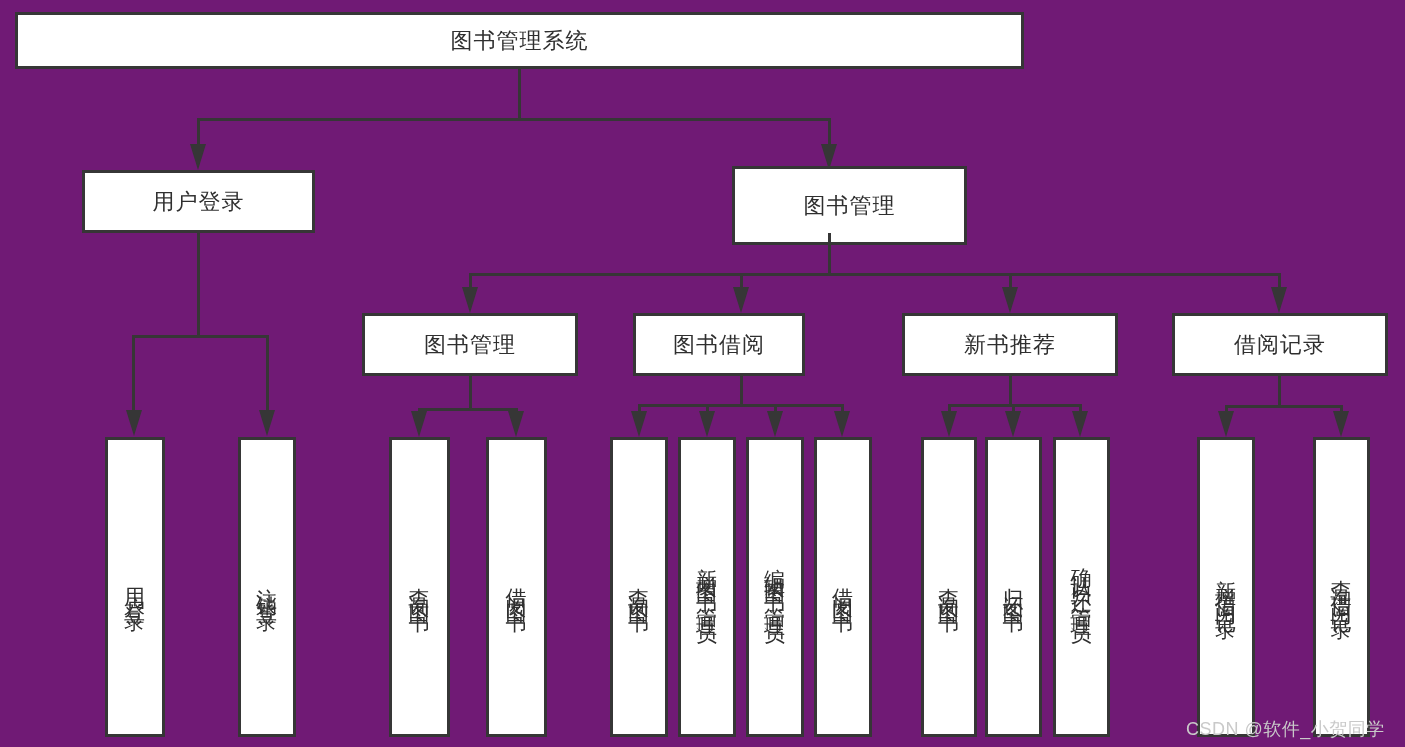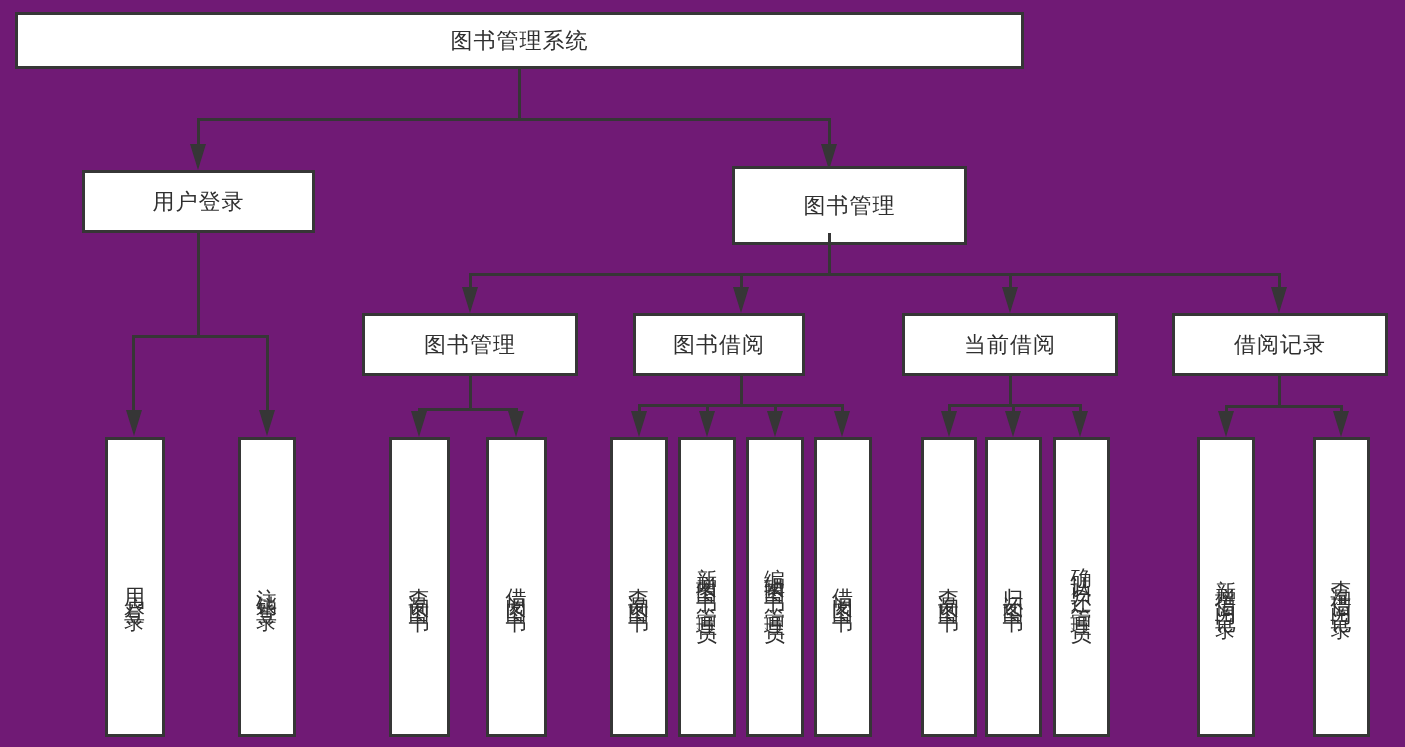--- a/index.html
+++ b/index.html
@@ -69,21 +69,21 @@
   <div class="vline" style="left:1278px;top:273px;height:16px;"></div>
   <div class="arrow" style="left:1271px;top:287px;"></div>
 
   <div class="box" style="left:362px;top:313px;width:216px;height:63px;">
     <span>图书管理</span>
   </div>
   <div class="box" style="left:633px;top:313px;width:172px;height:63px;">
     <span>图书借阅</span>
   </div>
   <div class="box" style="left:902px;top:313px;width:216px;height:63px;">
-    <span>当前借阅</span>
+    <span>新书推荐</span>
   </div>
   <div class="box" style="left:1172px;top:313px;width:216px;height:63px;">
     <span>借阅记录</span>
   </div>
 
   <div class="vline" style="left:469px;top:376px;height:32px;"></div>
   <div class="hline" style="left:418px;top:408px;width:100px;"></div>
   <div class="vline" style="left:418px;top:408px;height:6px;"></div>
   <div class="arrow" style="left:411px;top:411px;"></div>
   <div class="vline" style="left:515px;top:408px;height:6px;"></div>
@@ -149,14 +149,15 @@
   <div class="box leaf" style="left:1053px;top:437px;width:57px;height:300px;">
     <span>确认归还（管理员）</span>
   </div>
   <div class="box leaf" style="left:1197px;top:437px;width:58px;height:300px;">
     <span>新增借阅记录</span>
   </div>
   <div class="box leaf" style="left:1313px;top:437px;width:57px;height:300px;">
     <span>查询借阅记录</span>
   </div>
 
+  <div class="watermark">CSDN @软件_小贺同学</div>
 
 </div>
 
 </body></html>

